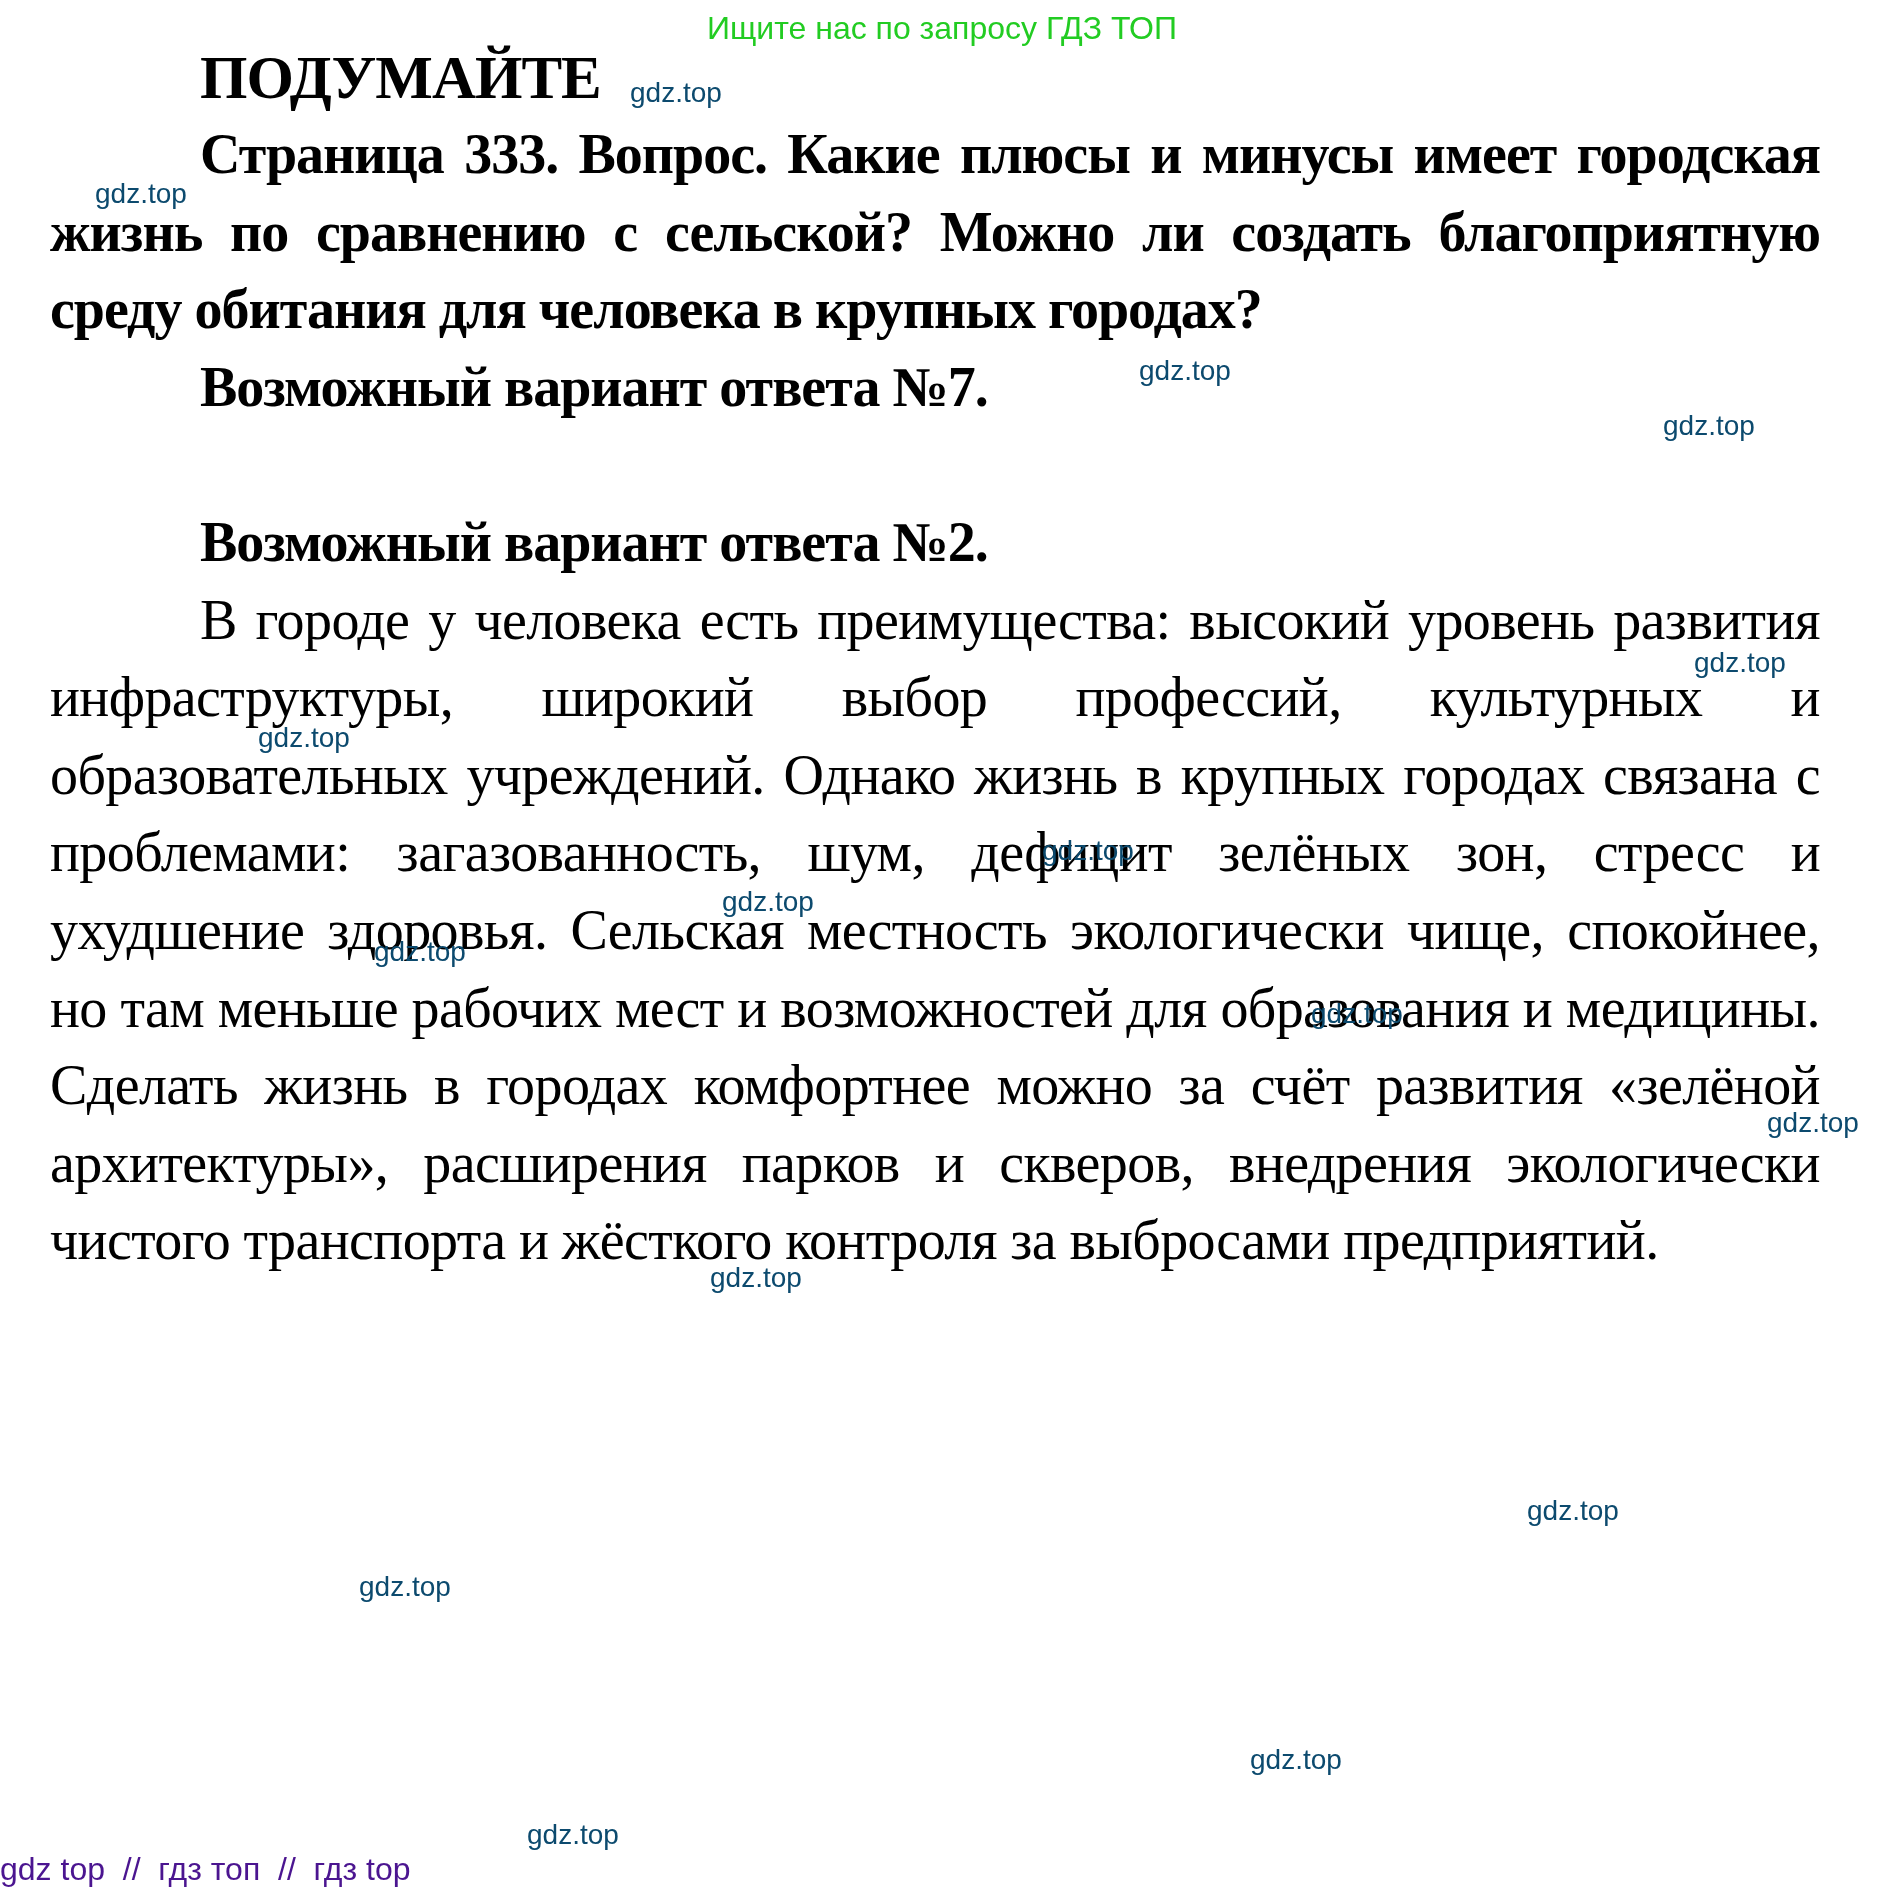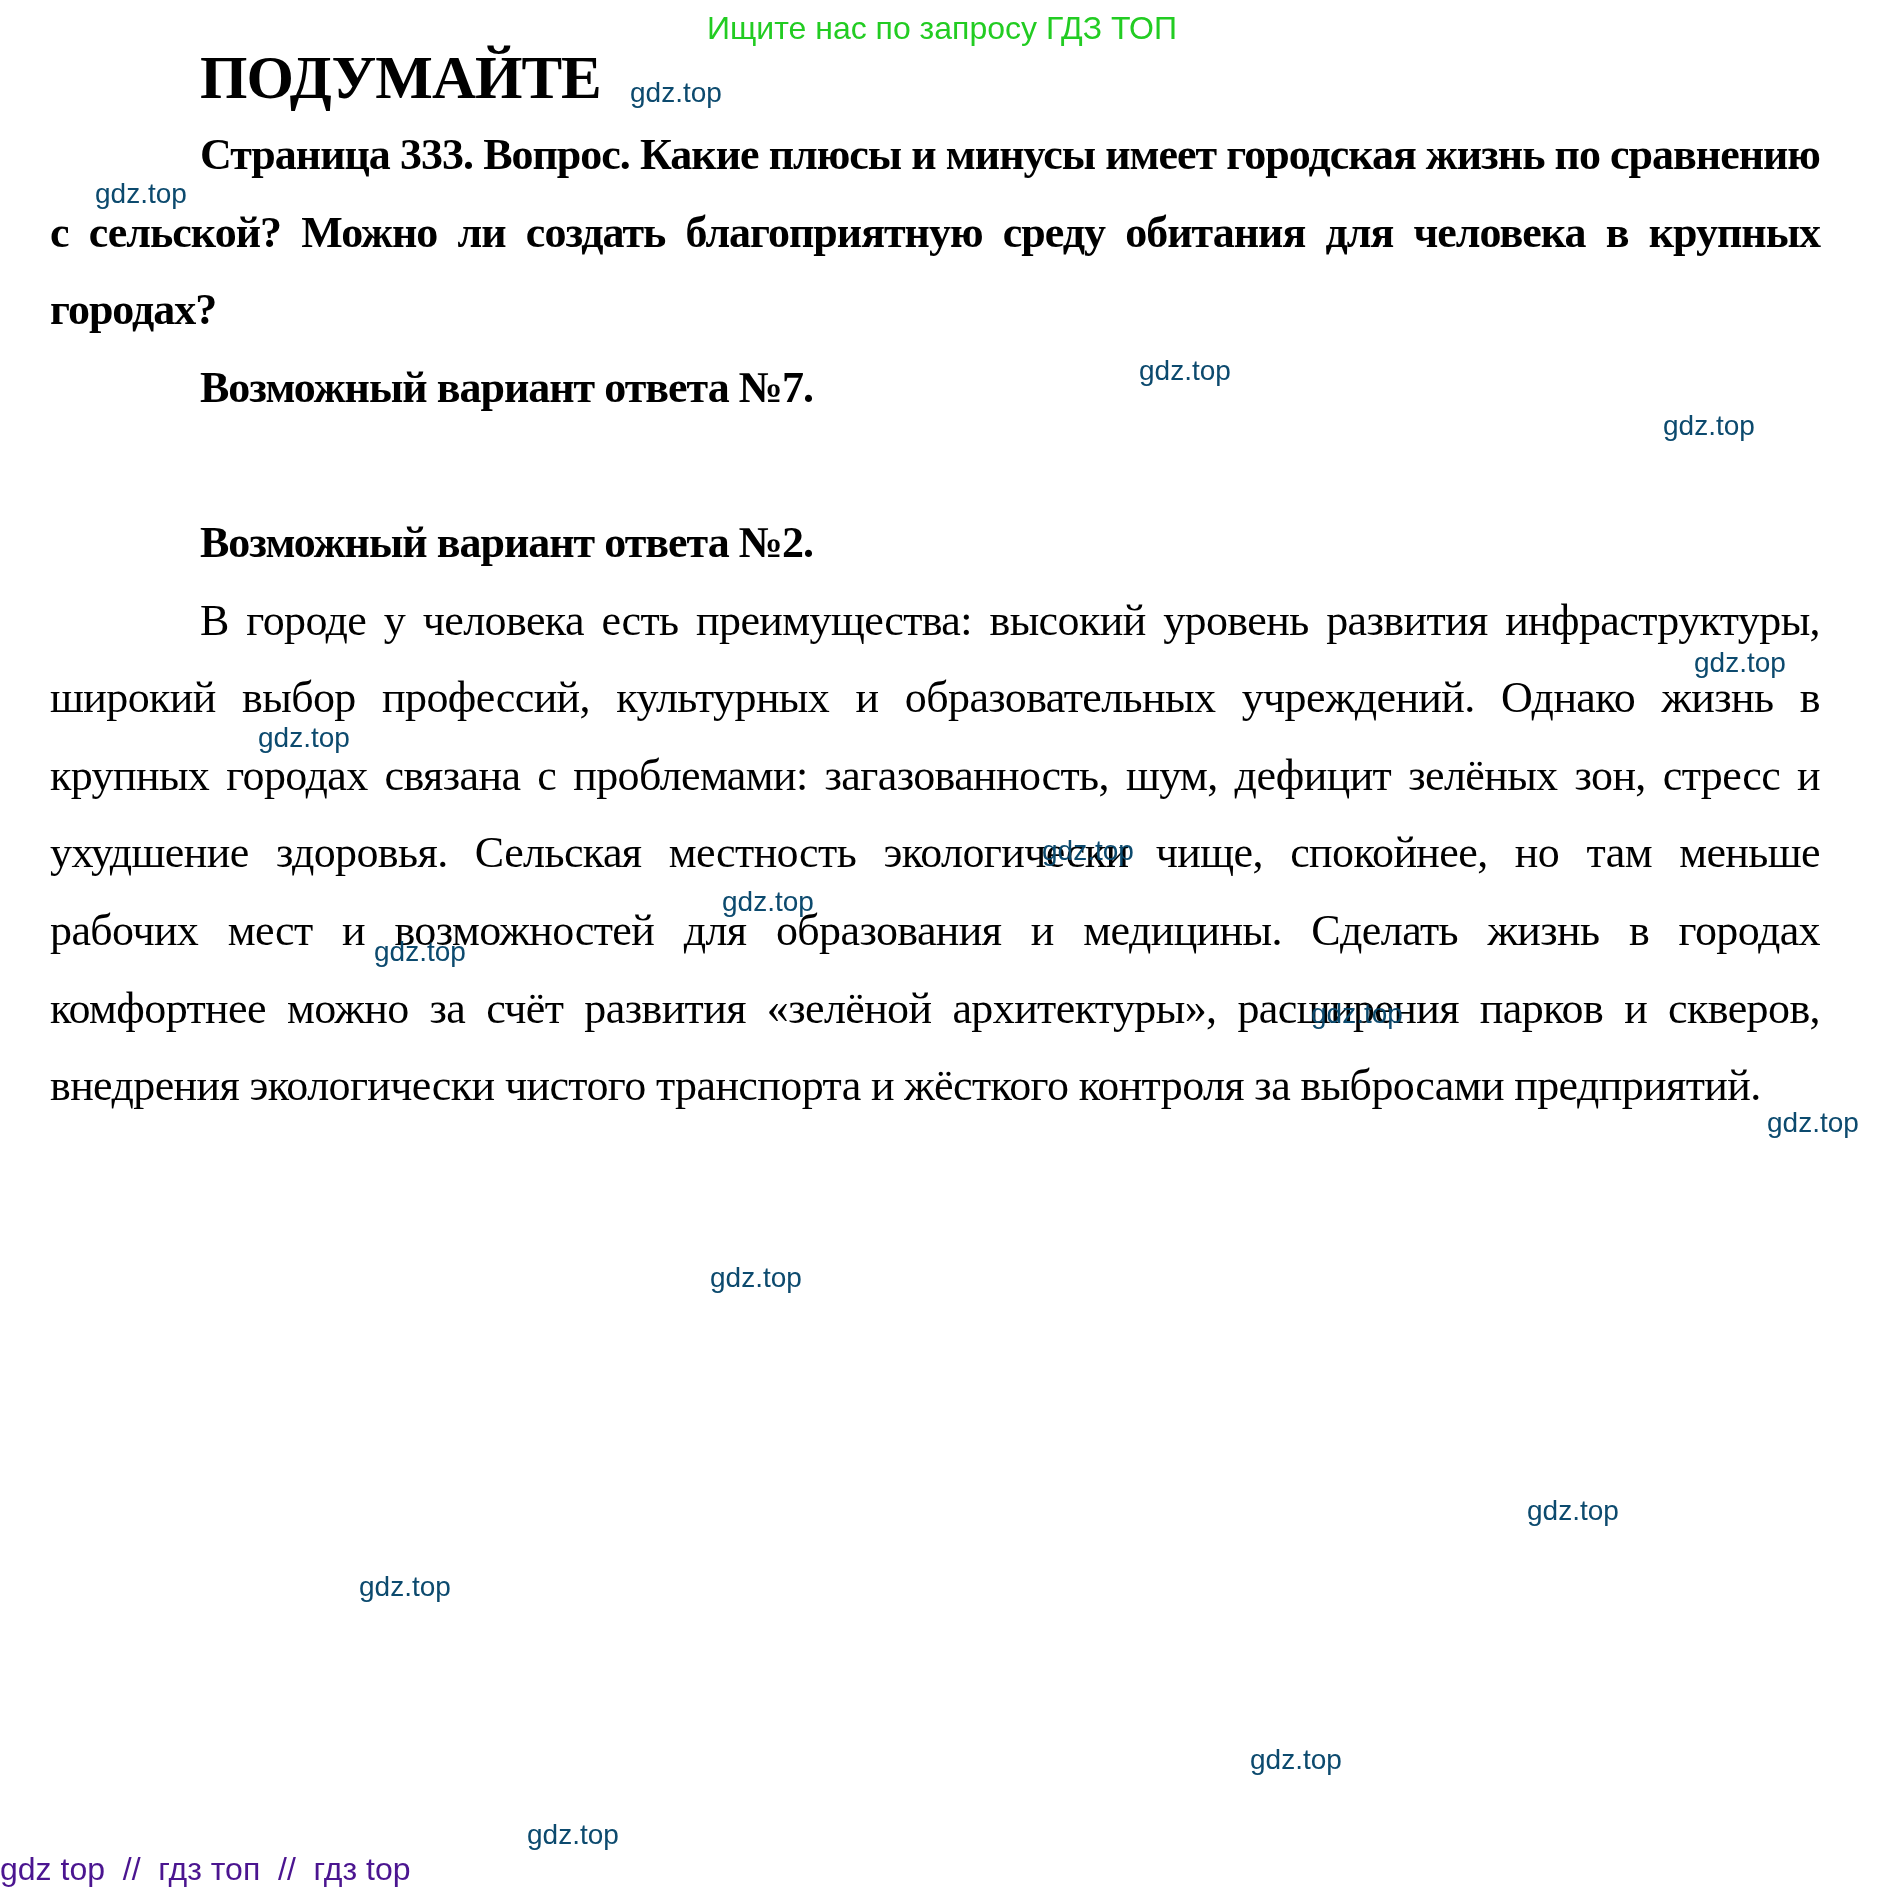--- a/index.html
+++ b/index.html
@@ -37,21 +37,21 @@
     color: #000000;
     margin: 0;
     letter-spacing: -1px;
   }
   .content {
     position: absolute;
     left: 50px;
     top: 116px;
     width: 1770px;
     font-family: "Liberation Serif", serif;
-    font-size: 44px;
+    font-size: 56px;
     line-height: 77.6px;
     color: #000;
   }
   .content p {
     margin: 0;
     text-align: justify;
     text-indent: 150px;
     letter-spacing: -0.6px;
   }
   .content .bold {

